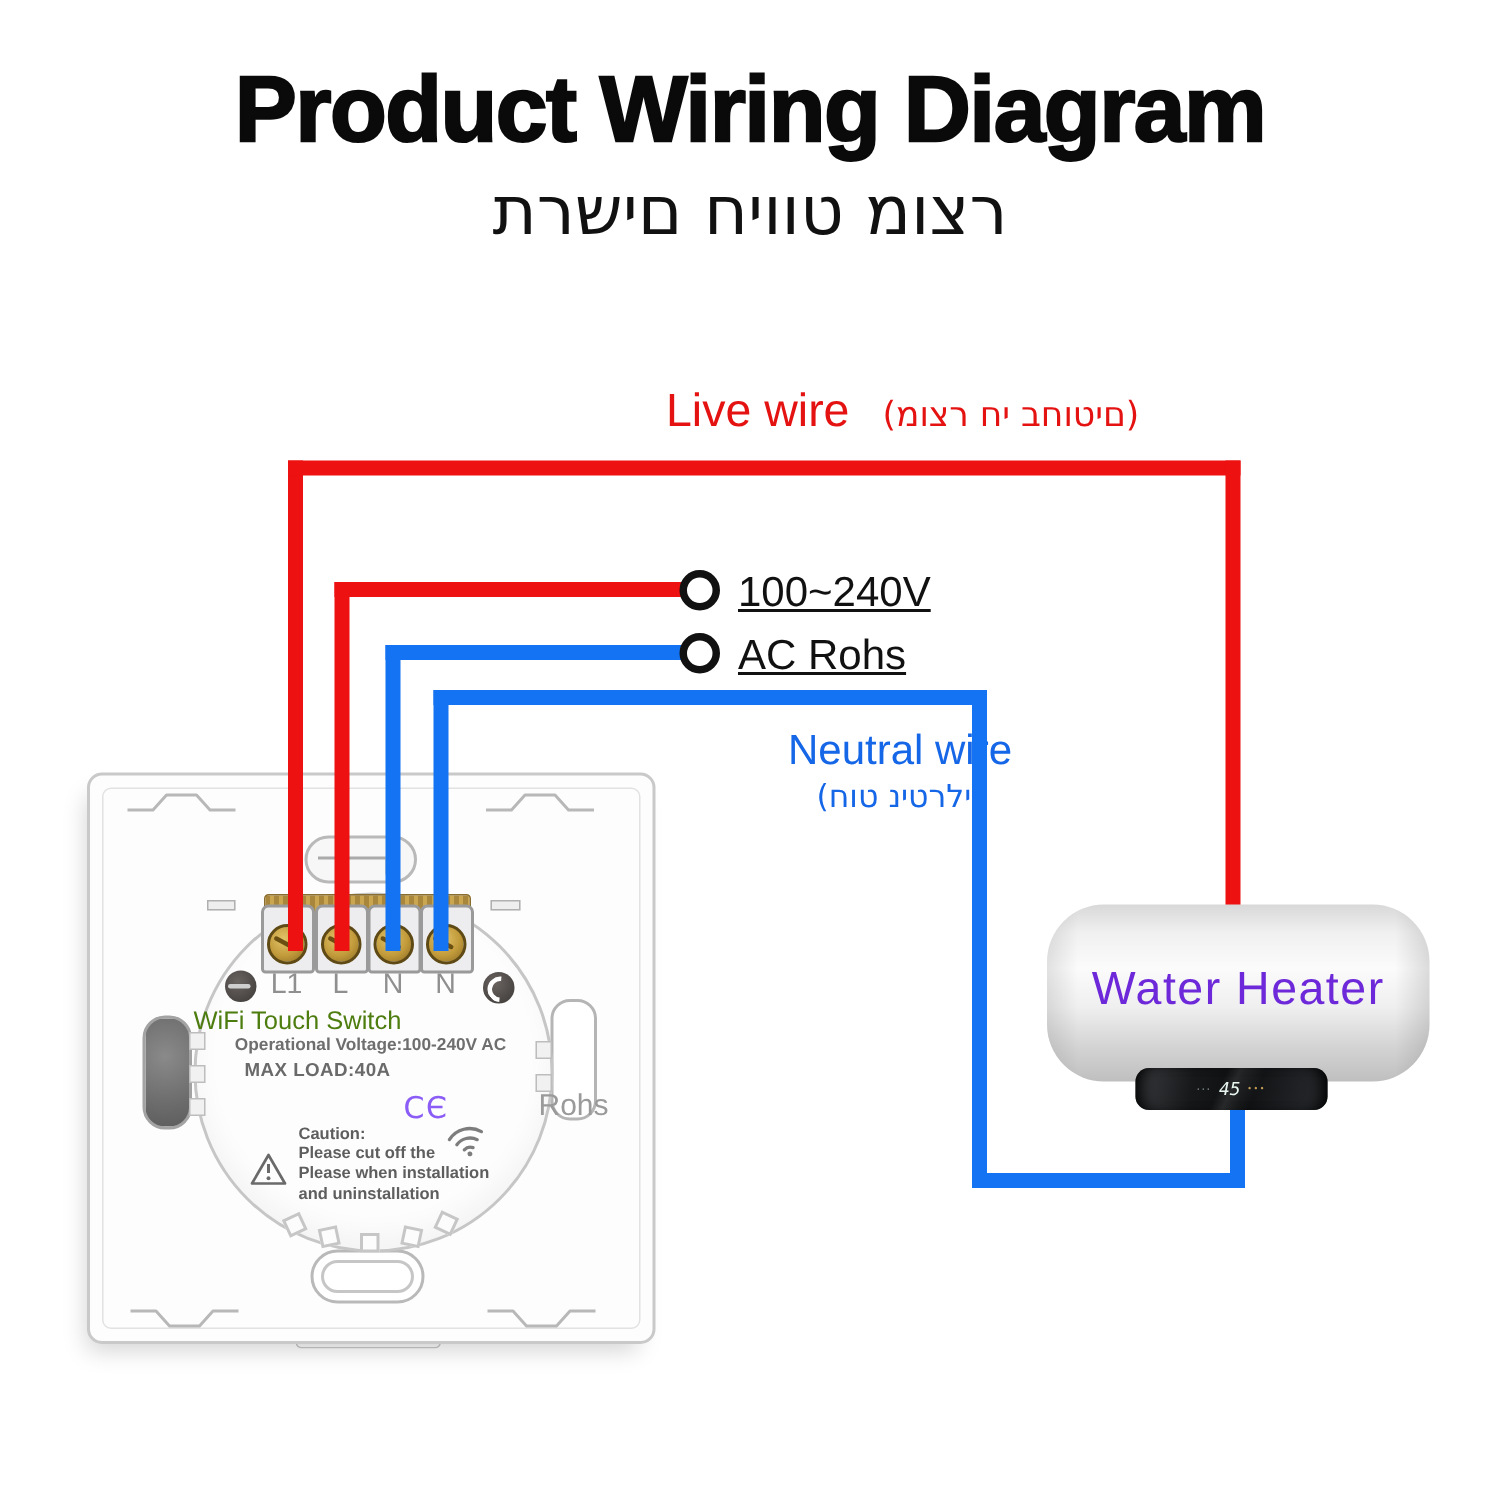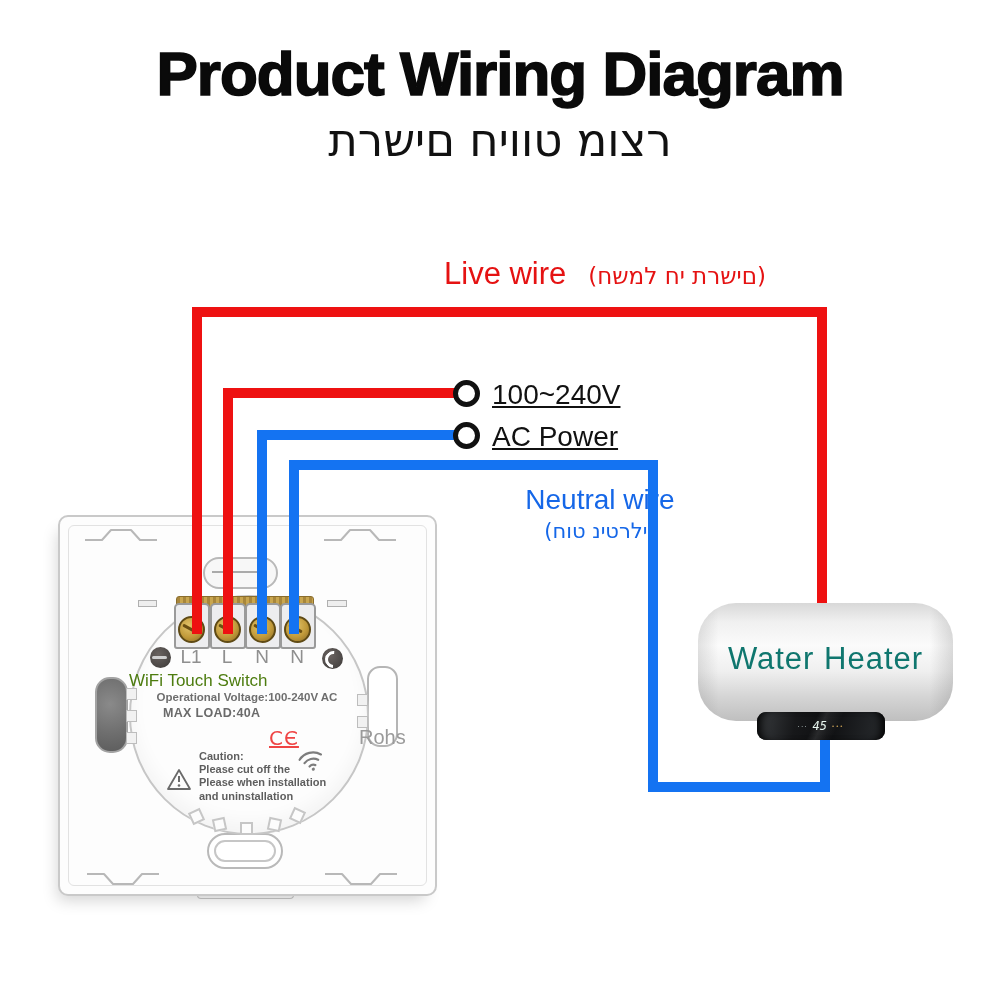--- a/index.html
+++ b/index.html
@@ -59,34 +59,34 @@
           transform:rotate(28deg);border-radius:2px;}
   .mscrew{width:21px;height:21px;border-radius:50%;z-index:3;
           background:radial-gradient(circle at 40% 35%,#6a6360 0,#4e4a48 60%,#3a3735 100%);}
   .mscrew.l:after{content:"";position:absolute;left:2px;top:9px;width:15px;height:3px;background:#cfcfcf;border-radius:2px;}
   .mscrew.r:after{content:"";position:absolute;left:3px;top:3px;width:11px;height:11px;border-radius:50%;
           border:3px solid #fff;border-color:#fff transparent transparent #fff;transform:rotate(-40deg);}
   .tlabel{top:646px;transform:translateX(-50%);font-size:19px;color:#8f8f8f;z-index:3;}
   .mod-name{left:129px;top:671px;width:236px;font-size:17px;color:#4d7c0f;z-index:3;}
   .mod-volt{left:129px;top:691px;width:236px;text-align:center;font-size:11.5px;font-weight:700;color:#6e6e6e;z-index:3;}
   .mod-load{left:163px;top:706px;font-size:12.5px;font-weight:700;color:#6a6a6a;z-index:3;letter-spacing:.3px;}
-  .ce{left:269px;top:726px;font-size:20px;color:#ef4444;letter-spacing:1px;z-index:3;font-family:"DejaVu Sans",sans-serif;text-decoration:underline;}
+  .ce{left:269px;top:726px;font-size:20px;color:#8b5cf6;letter-spacing:1px;z-index:3;font-family:"DejaVu Sans",sans-serif;}
   .rohs{left:316px;top:726px;font-size:20px;color:#9a9a9a;z-index:3;margin-left:43px;}
   .caution{left:199px;top:750px;font-size:11px;color:#5e5e5e;font-weight:600;line-height:13.2px;z-index:3;}
   .warn-svg{left:165px;top:767px;z-index:3;}
   .wifi-svg{left:296px;top:748px;transform:rotate(-14deg);z-index:3;}
   .ptab{left:197px;top:891px;width:95px;height:7px;border:1px solid #c9c9c9;border-top:none;
         border-radius:0 0 4px 4px;background:#fbfbfb;z-index:0;}
 
   
   .heater{left:698px;top:603px;width:255px;height:118px;border-radius:38px;z-index:7;
      background:linear-gradient(180deg,#d8d8d8 0%,#f0f0f0 16%,#fbfbfb 36%,#efefef 58%,#d4d4d4 80%,#bfbfbf 100%);}
   .heater:before{content:"";position:absolute;inset:0;border-radius:inherit;
      background:linear-gradient(90deg,rgba(90,90,90,.16) 0,rgba(255,255,255,0) 8%,rgba(255,255,255,0) 91%,rgba(90,90,90,.2) 100%);}
-  .heater-label{left:698px;top:641px;width:255px;text-align:center;font-size:31px;color:#0f766e;
+  .heater-label{left:698px;top:641px;width:255px;text-align:center;font-size:31px;color:#6d28d9;
      letter-spacing:1px;z-index:8;}
   .panel{left:757px;top:712px;width:128px;height:28px;border-radius:9px;z-index:8;
      background:linear-gradient(100deg,#3a3d40 0%,#17181a 30%,#0e0f11 55%,#292c2f 100%);
      box-shadow:inset 10px 0 10px -6px #000,inset -10px 0 10px -6px #000;
      display:flex;align-items:center;justify-content:center;gap:5px;}
   .panel:before{content:"";position:absolute;inset:0;border-radius:inherit;
      background:linear-gradient(115deg,transparent 44%,rgba(255,255,255,.10) 50%,transparent 62%);}
   .pdots-l{font-size:7px;color:#aebcbc;letter-spacing:1px;}
   .pdigits{font-size:12px;font-style:italic;color:#e6f5ee;font-family:"DejaVu Sans Mono",monospace;}
   .pdots-r{font-size:6px;color:#c09a52;letter-spacing:2px;}
@@ -196,26 +196,26 @@
   <div>
     <div class="wseg blue" style="left:289px;top:460px;width:10px;height:174px"></div>
     <div class="wseg blue" style="left:289px;top:460px;width:369px;height:10px"></div>
     <div class="wseg blue" style="left:648px;top:460px;width:10px;height:332px"></div>
     <div class="wseg blue" style="left:648px;top:782px;width:182px;height:10px"></div>
     <div class="wseg blue" style="left:820px;top:714px;width:10px;height:78px"></div>
   </div>
 
   <div class="abs livewire-row">
     <span class="livewire-en">Live wire</span>
-    <span class="livewire-he he">(חשמל חי תרשים)</span>
+    <span class="livewire-he he">(מוצר חי בחוטים)</span>
   </div>
   <div class="abs ring" style="left:453px;top:380px"></div>
   <div class="abs ring" style="left:453px;top:422px"></div>
   <div class="abs pwr-text" style="left:492px;top:379px;z-index:6">100~240V</div>
-  <div class="abs pwr-text" style="left:492px;top:421px;z-index:6">AC Power</div>
+  <div class="abs pwr-text" style="left:492px;top:421px;z-index:6">AC Rohs</div>
   <div class="abs neutral-box">
     <div class="neutral-en">Neutral wire</div>
     <div class="neutral-he he">(חוט ניטרלי)</div>
   </div>
 
   <div class="abs heater"></div>
   <div class="abs heater-label">Water Heater</div>
   <div class="abs panel">
     <span class="pdots-l">···</span>
     <span class="pdigits">45</span>

